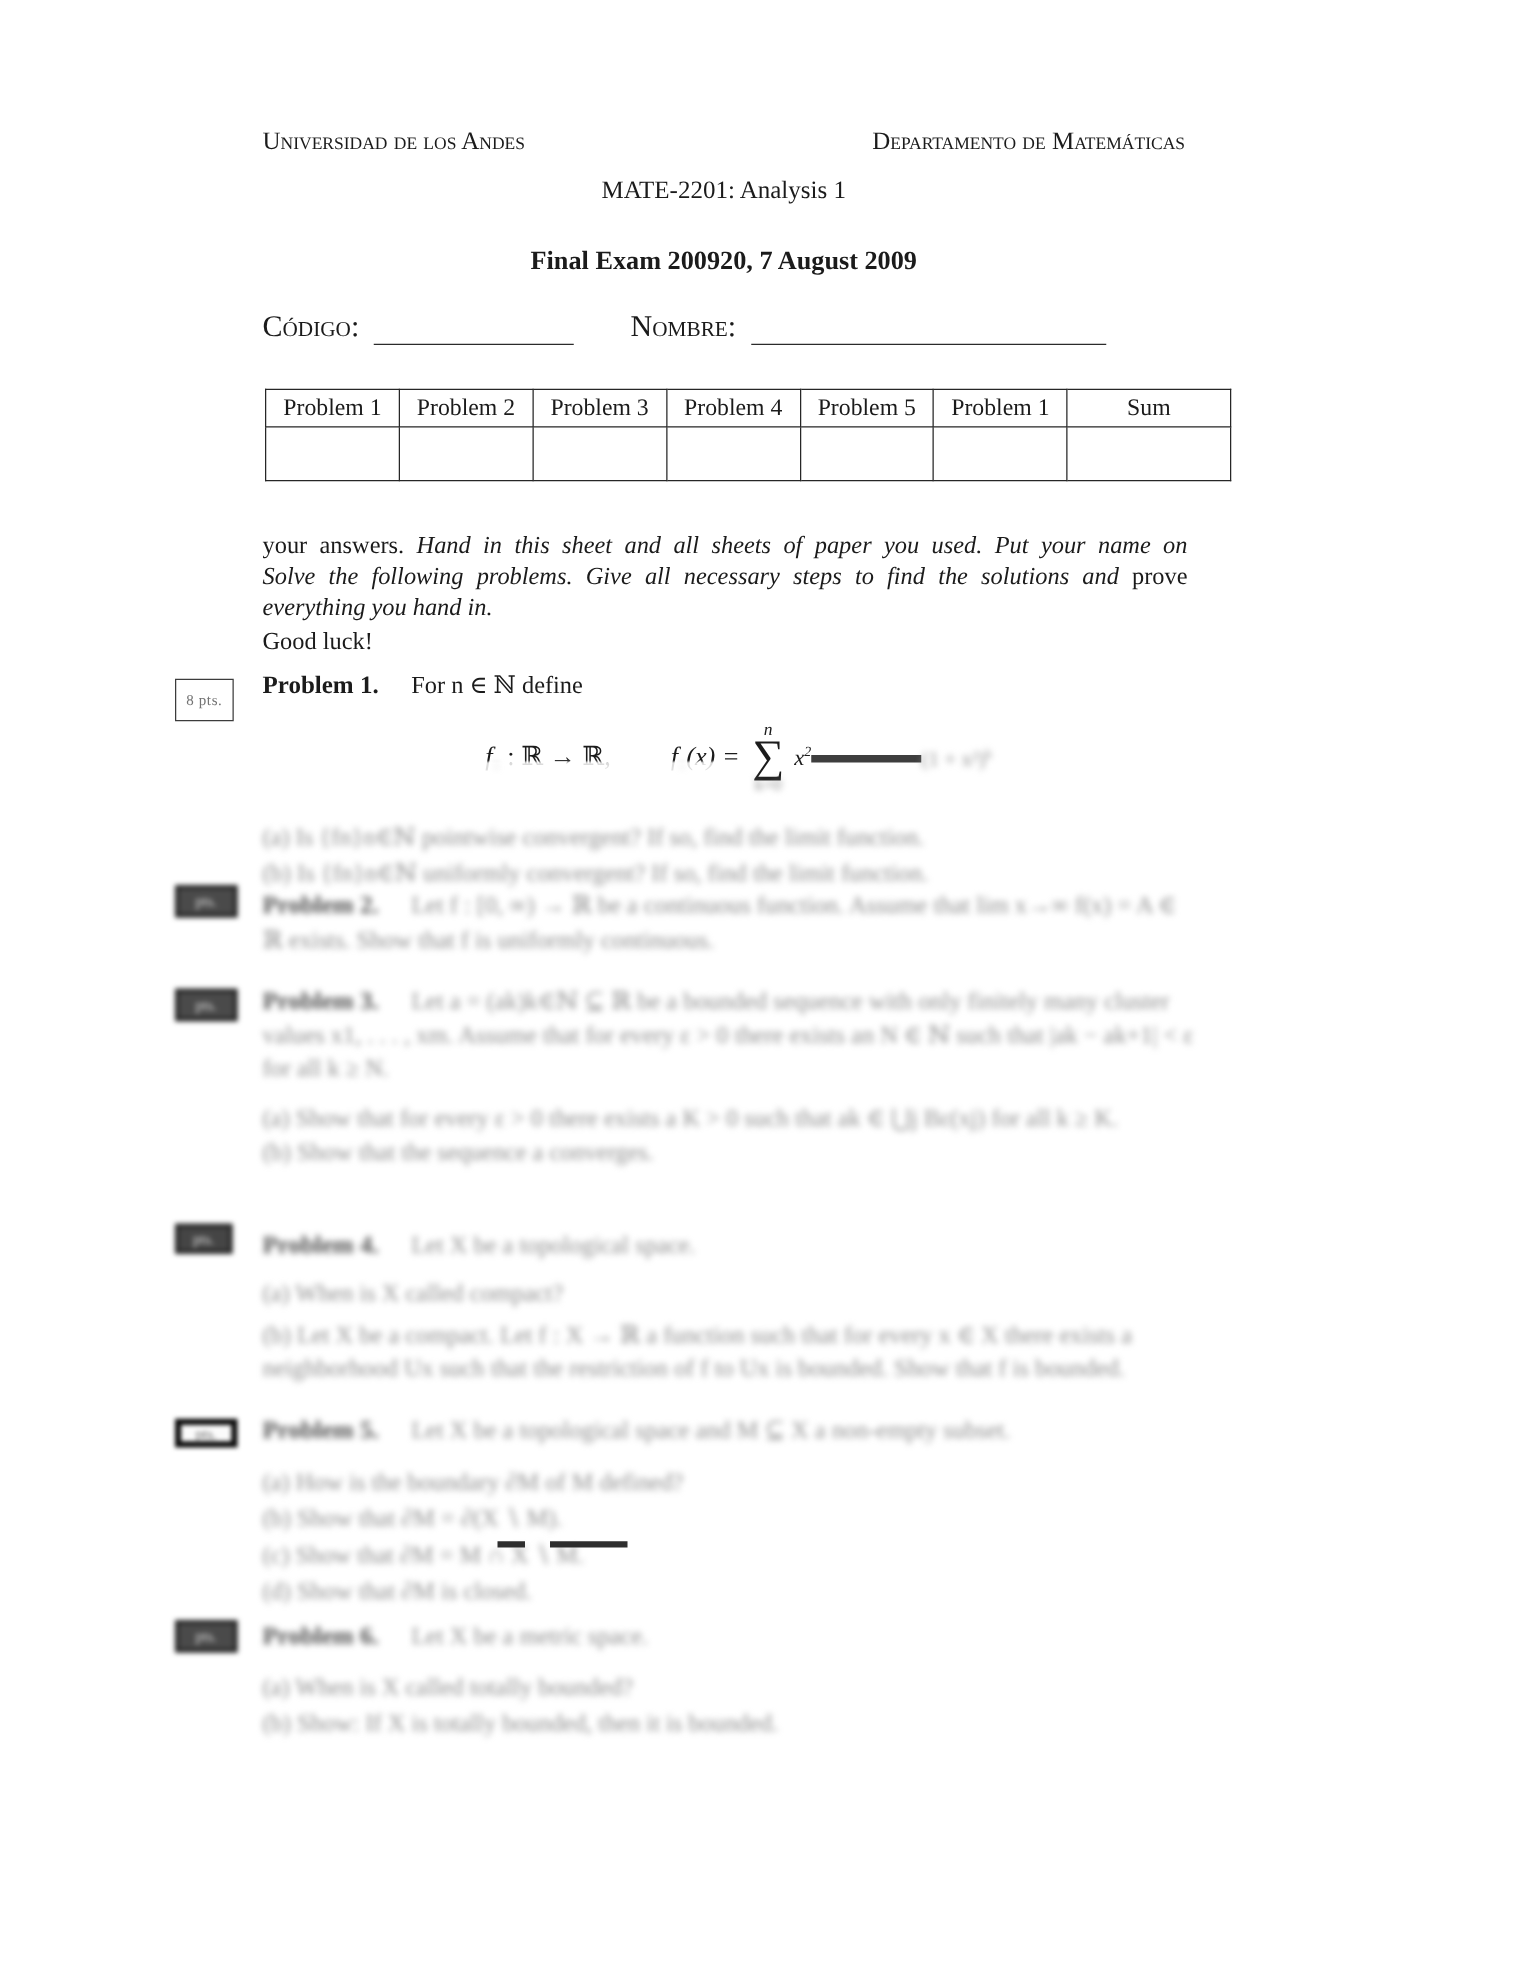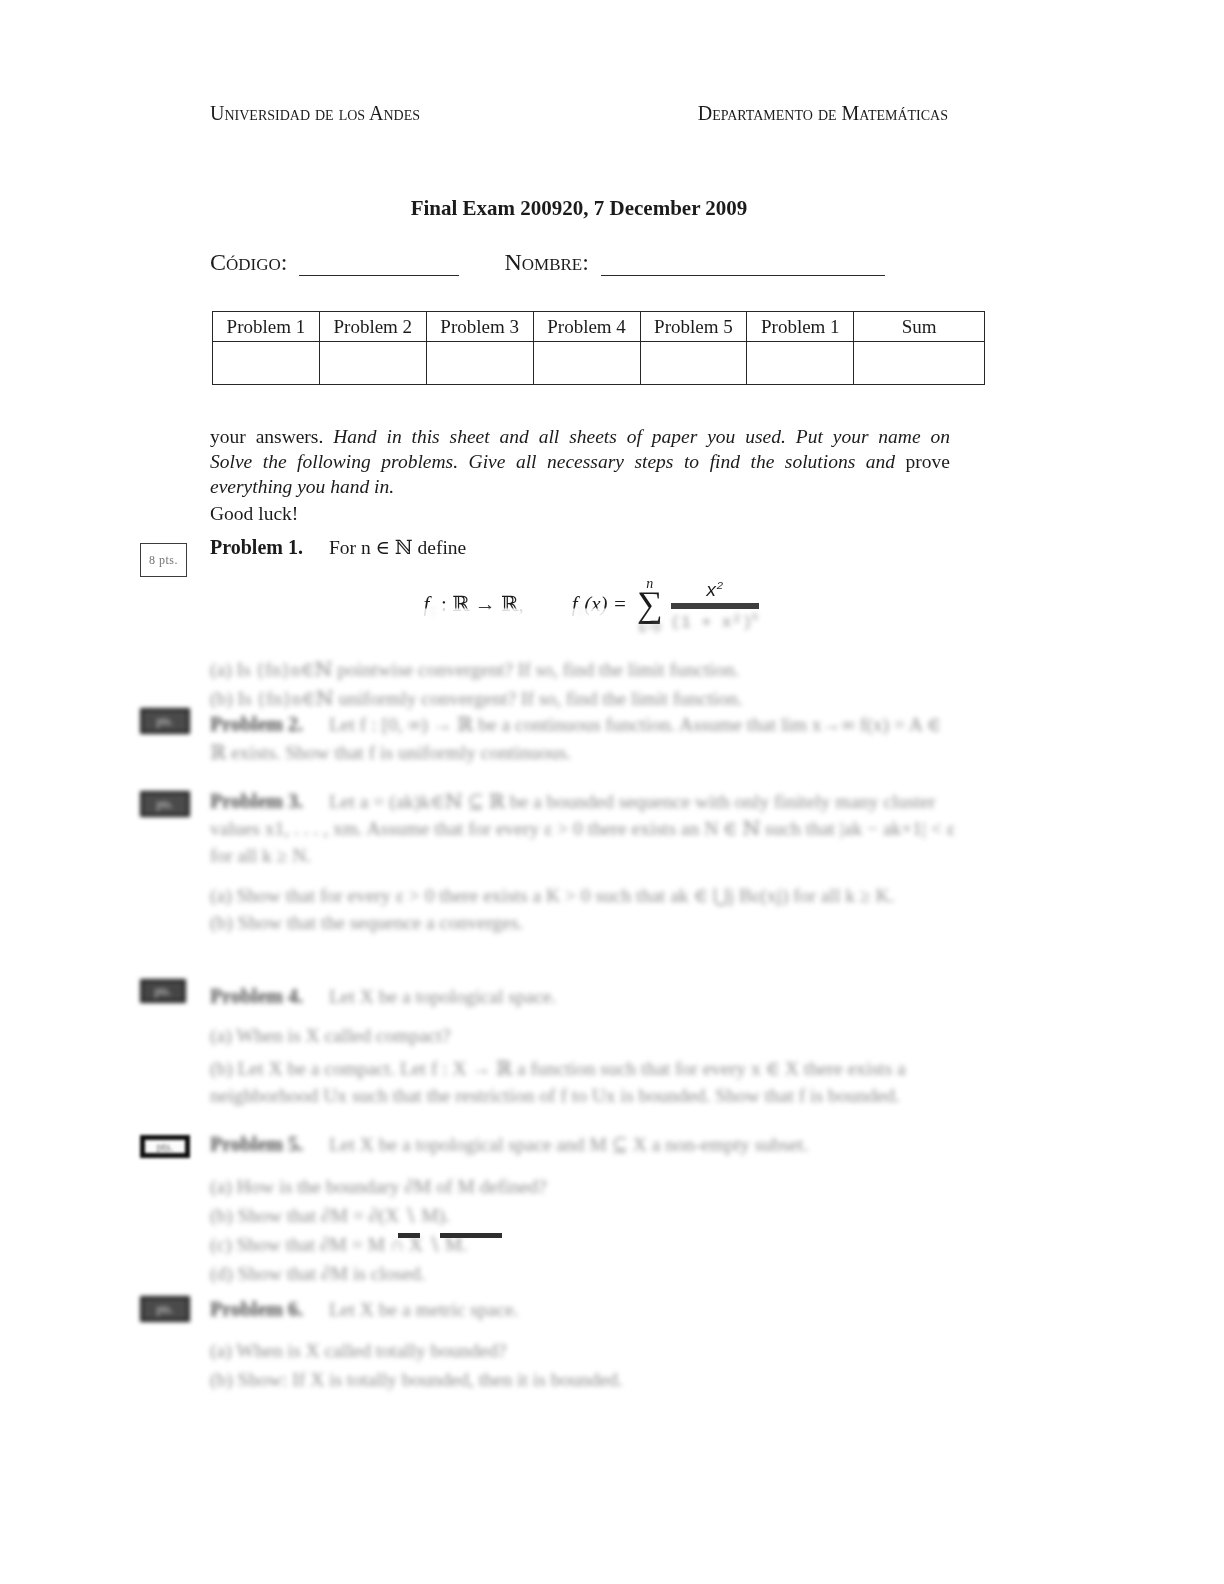--- a/index.html
+++ b/index.html
@@ -70,21 +70,21 @@
   .mask-fade {
     -webkit-mask-image:linear-gradient(180deg,#000 0%,#000 54%,rgba(0,0,0,.16) 62%,rgba(0,0,0,.13) 100%);
     mask-image:linear-gradient(180deg,#000 0%,#000 54%,rgba(0,0,0,.16) 62%,rgba(0,0,0,.13) 100%);
   }
   .fgap { display:inline-block; width:48px; }
   .fsum { display:inline-flex; flex-direction:column; align-items:center;
           margin:0 8px 0 10px; }
   .fsum .sumtop { font-size:14px; font-style:italic; margin-bottom:-3px; }
   .fsum .sigma { font-size:36px; line-height:.85; }
   .fsum .sumbot { font-size:14px; margin-top:1px; filter:blur(2.6px); color:#8c8c8c; }
-  .ffrac { display:inline-flex; flex-direction:column; align-items:center;font-family:Liberation Mono, monospace; }
+  .ffrac { display:inline-flex; flex-direction:row; align-items:center; }
   .ffrac .fnum { font-size:18px; font-style:italic; margin-bottom:2px; }
   .ffrac .fbar { width:88px; height:6px; background:#3e3e3e; }
   .ffrac .fden { font-size:17px; margin-top:2px; filter:blur(2.6px); color:#919191; }
   sup { font-size:.62em; } sub { font-size:.62em; }
 
   .items { margin-top:12px; }
   .item { line-height:29px; }
   .lh27 .item { line-height:27px; }
   .pline { line-height:27px; }
   .gap12 { margin-top:12px; } .gap13 { margin-top:13px; } .gap14 { margin-top:14px; }
@@ -96,21 +96,22 @@
 </style>
 </head>
 <body>
 
 <div class="page">
 
   <div class="hdr">
     <span class="sc">Universidad de los Andes</span>
     <span class="sc">Departamento de Matemáticas</span>
   </div>
-  <div class="examtitle">Final Exam 200920, 7 December 2009</div>
+  <div class="course">MATE-2201: Analysis 1</div>
+  <div class="examtitle">Final Exam 200920, 7 August 2009</div>
 
   <div class="idrow">
     <span class="sc">Código:</span>
     <span class="uline uline-codigo"></span>
     <span class="sc nomlab">Nombre:</span>
     <span class="uline uline-nombre"></span>
   </div>
 
   <table class="score">
     <tbody>

